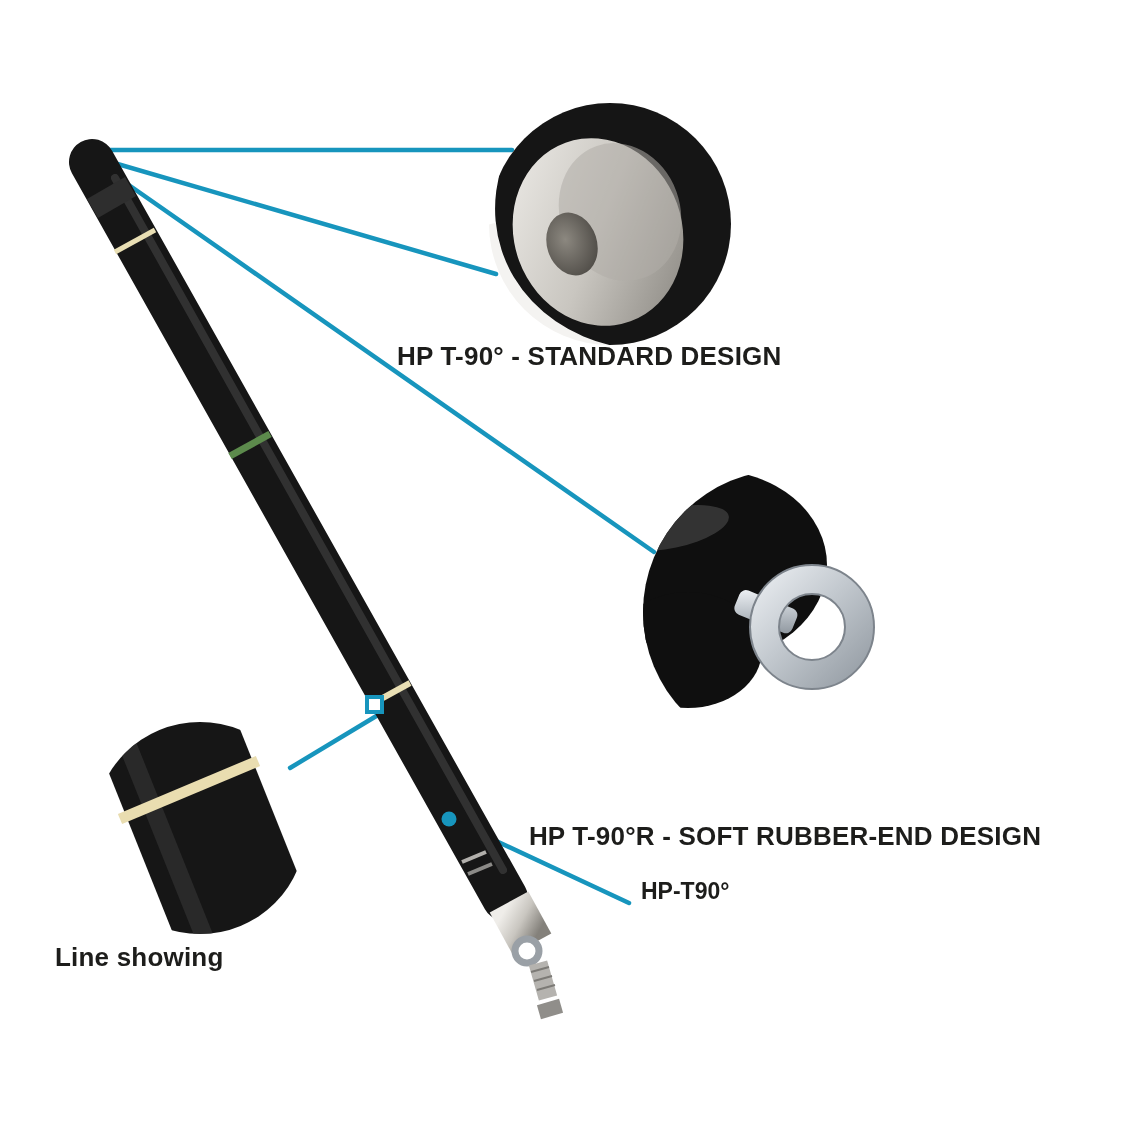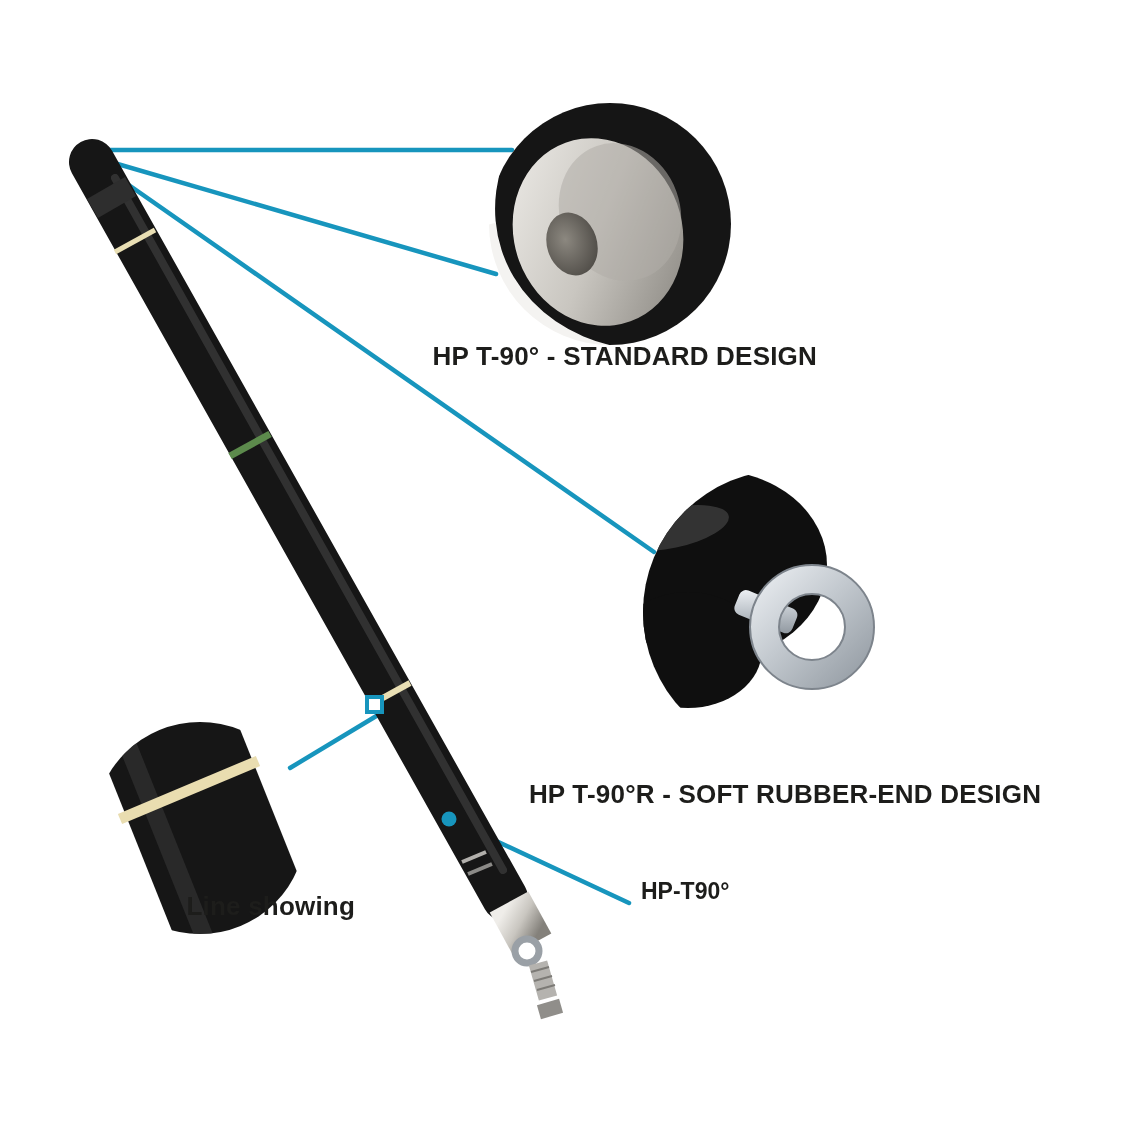--- a/index.html
+++ b/index.html
@@ -28,33 +28,33 @@
     font-weight: bold;
     font-size: 26px;
     letter-spacing: 0.2px;
     color: #1d1d1b;
     white-space: nowrap;
   }
   .lbl-standard {
     left: 397px;
     top: 341px;
     width: 420px;
-    text-align: right;
+    text-align: left;
   }
   .lbl-rubber {
     left: 521px;
-    top: 779px;
+    top: 821px;
     width: 528px;
     text-align: center;
   }
   .lbl-contact {
     left: 55px;
-    top: 889px;
+    top: 940px;
     width: 300px;
-    text-align: right;
+    text-align: left;
     line-height: 35px;
     white-space: normal;
   }
   .product {
     position: absolute;
     left: 641px;
     top: 876px;
     font-size: 23px;
     line-height: 30px;
     color: #1d1d1b;

